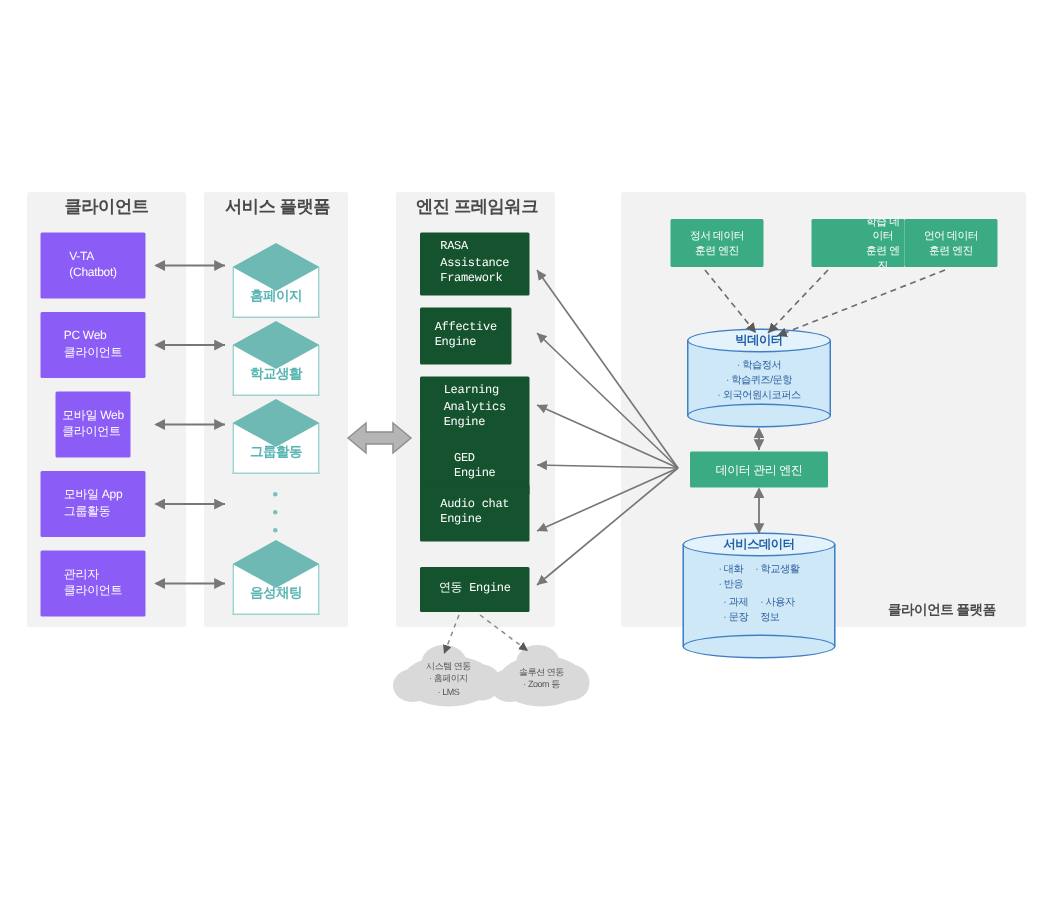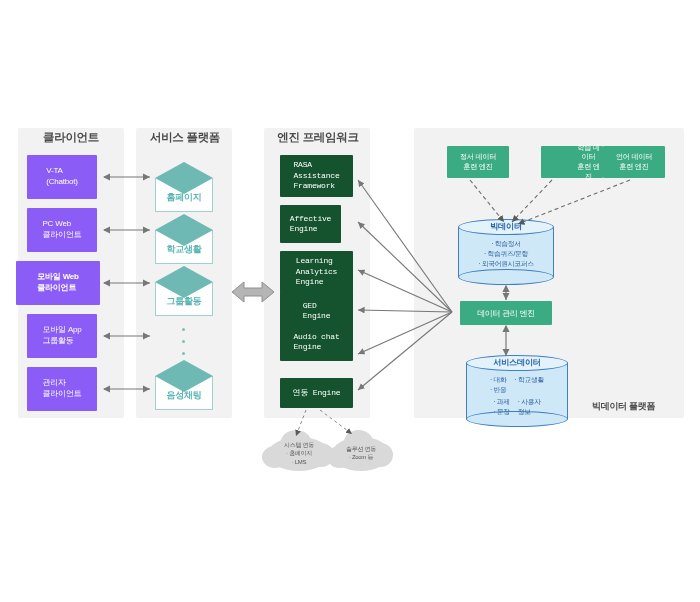--- a/index.html
+++ b/index.html
@@ -194,27 +194,27 @@
 
   <div class="panel" style="left:18px; top:128px; width:106px; height:290px;"></div>
   <div class="panel" style="left:136px; top:128px; width:96px; height:290px;"></div>
   <div class="panel" style="left:264px; top:128px; width:106px; height:290px;"></div>
   <div class="panel" style="left:414px; top:128px; width:270px; height:290px;"></div>
 
   <div class="panel-title" style="left:18px; top:130px; width:106px;">클라이언트</div>
   <div class="panel-title" style="left:130px; top:130px; width:110px;">서비스 플랫폼</div>
   <div class="panel-title" style="left:258px; top:130px; width:120px;">엔진 프레임워크</div>
 
-  <div class="bd-label" style="left:592px; top:400px;">빅데이터 플랫폼</div>
+  <div class="bd-label" style="left:592px; top:400px;">클라이언트 플랫폼</div>
 
   <div class="client-box" style="left:27px; top:155px; width:70px; height:44px; white-space:pre-line;">V-TA
 (Chatbot)</div>
   <div class="client-box" style="left:27px; top:208px; width:70px; height:44px; white-space:pre-line;">PC Web
 클라이언트</div>
-  <div class="client-box" style="left:16px; top:261px; width:84px; height:44px; white-space:pre-line;font-weight:bold;">모바일 Web
+  <div class="client-box" style="left:37px; top:261px; width:50px; height:44px; white-space:pre-line;">모바일 Web
 클라이언트</div>
   <div class="client-box" style="left:27px; top:314px; width:70px; height:44px; white-space:pre-line;">모바일 App
 그룹활동</div>
   <div class="client-box" style="left:27px; top:367px; width:70px; height:44px; white-space:pre-line;">관리자
 클라이언트</div>
 
   <div class="cube" style="left:155px; top:162px; width:58px; height:50px;">
     <div class="body">
       <span>홈페이지</span>
     </div>
@@ -272,21 +272,21 @@
     <div class="cap-bot"></div>
     <div class="cap-top"></div>
     <div class="cyl-title">빅데이터</div>
     <div class="cyl-body" style="white-space:pre-line;">· 학습정서
 · 학습퀴즈/문항
 · 외국어원시코퍼스</div>
   </div>
 
   <div class="dm-box" style="left:460px; top:301px; width:92px; height:24px;">데이터 관리 엔진</div>
 
-  <div class="cyl" style="left:466px; top:355px; width:102px; height:72px;">
+  <div class="cyl" style="left:455px; top:355px; width:102px; height:84px;">
     <div class="tube"></div>
     <div class="cap-bot"></div>
     <div class="cap-top"></div>
     <div class="cyl-title">서비스데이터</div>
     <div class="cyl-cols">
       <div class="row">
         <div class="cell">· 대화
 · 반응</div>
         <div class="cell">· 학교생활</div>
       </div>

